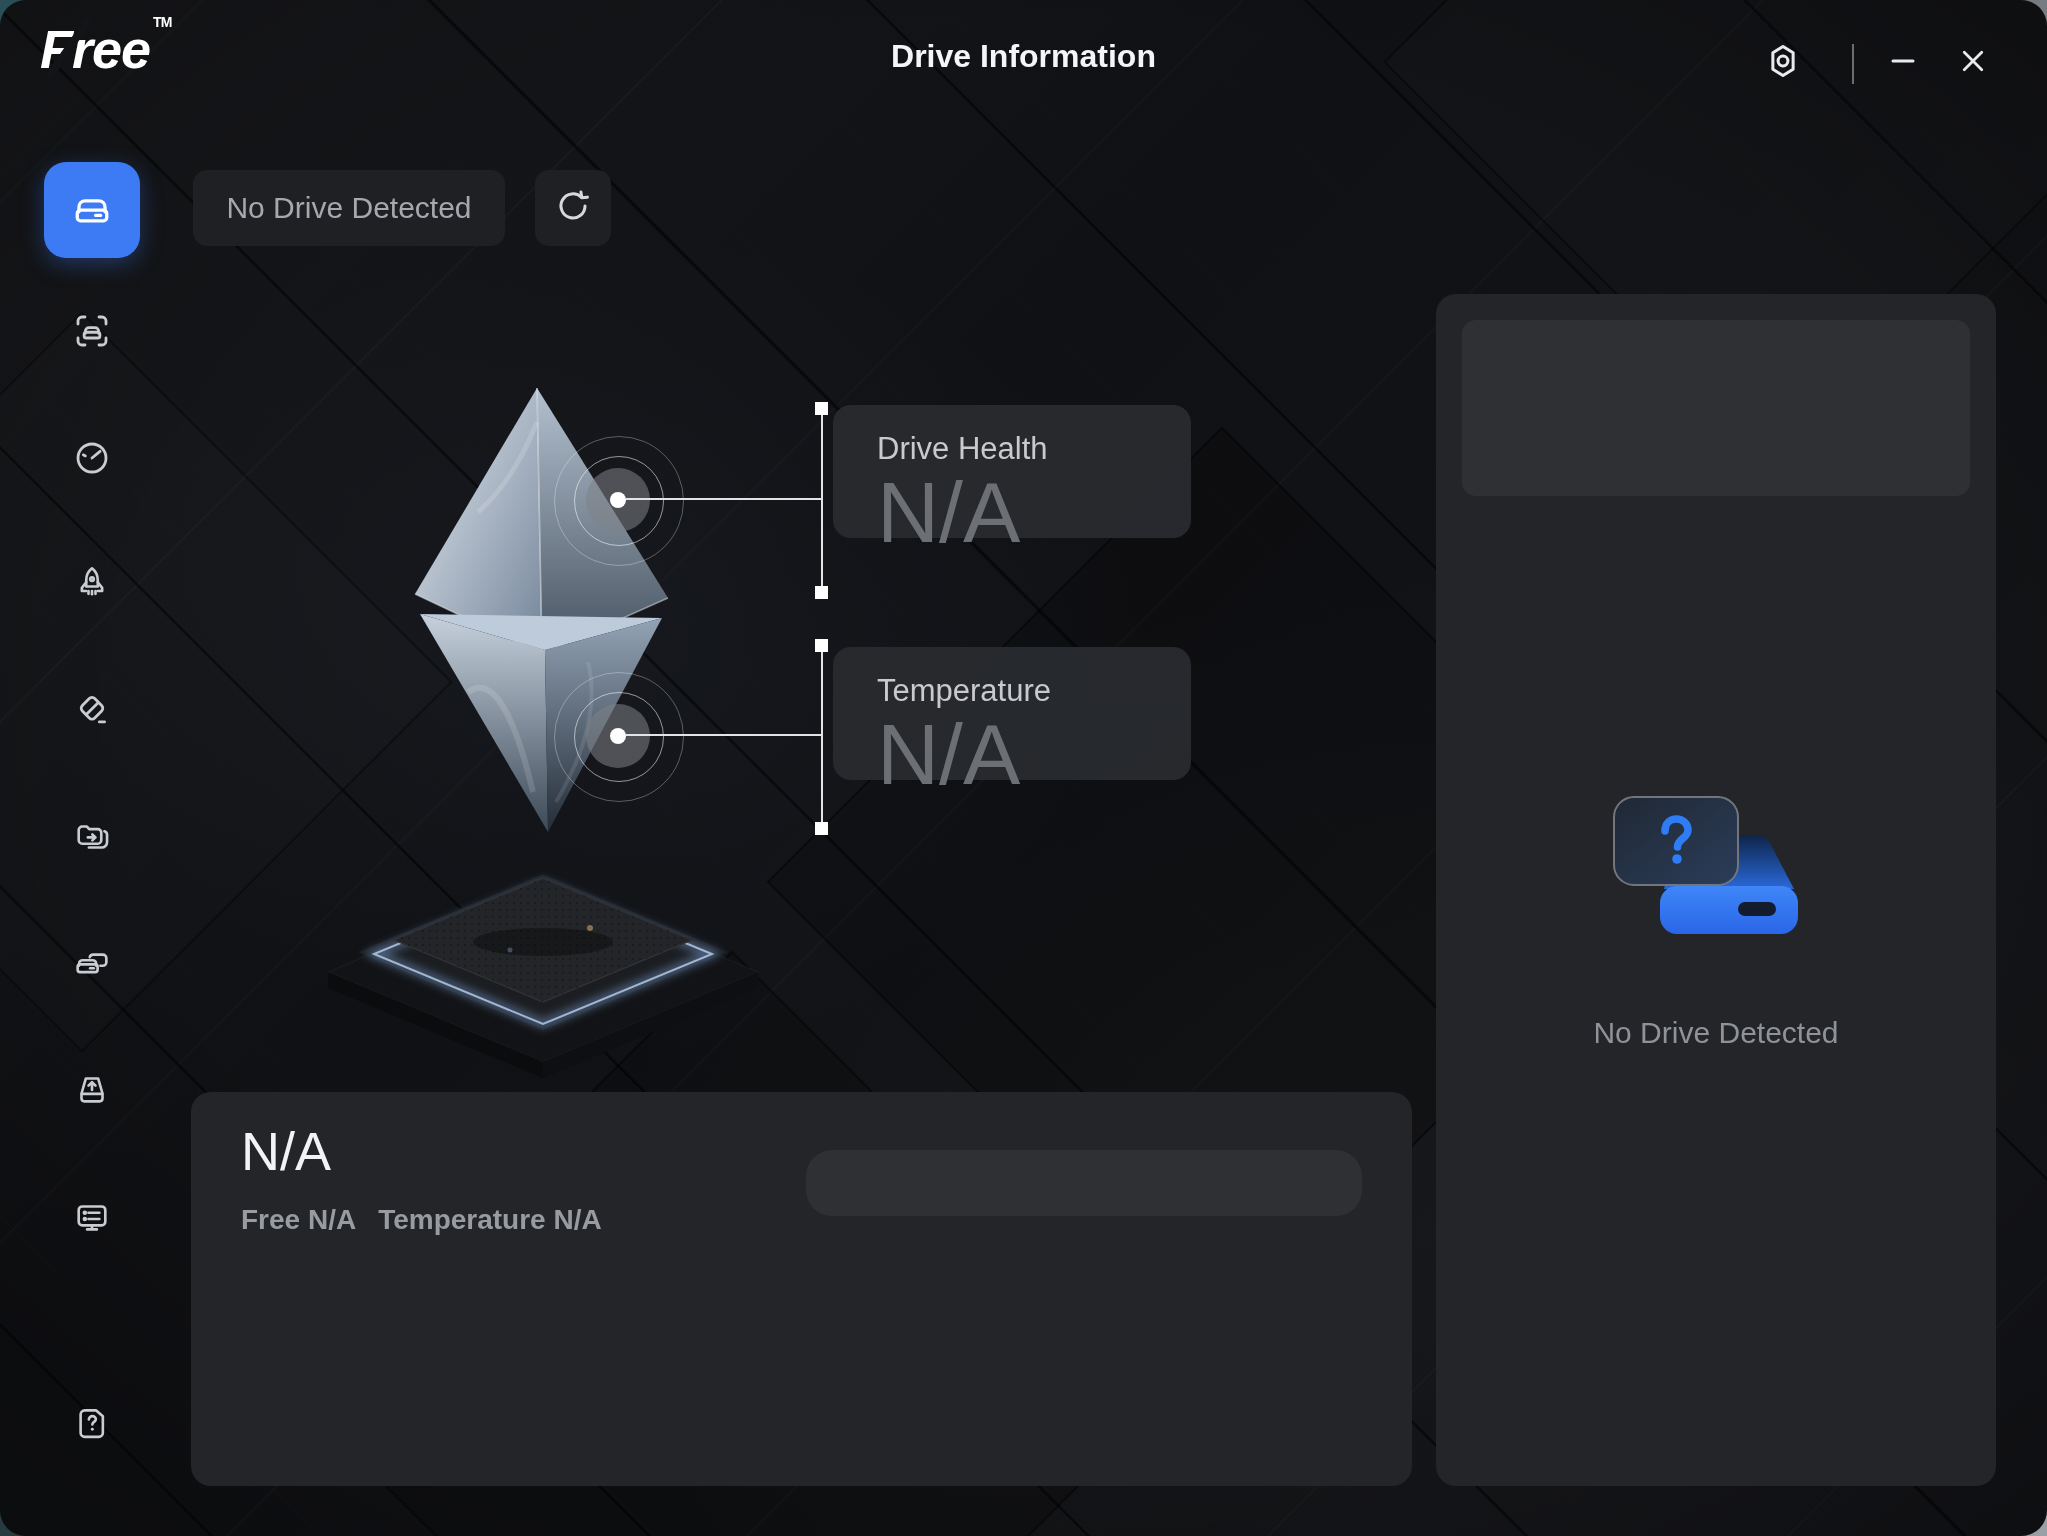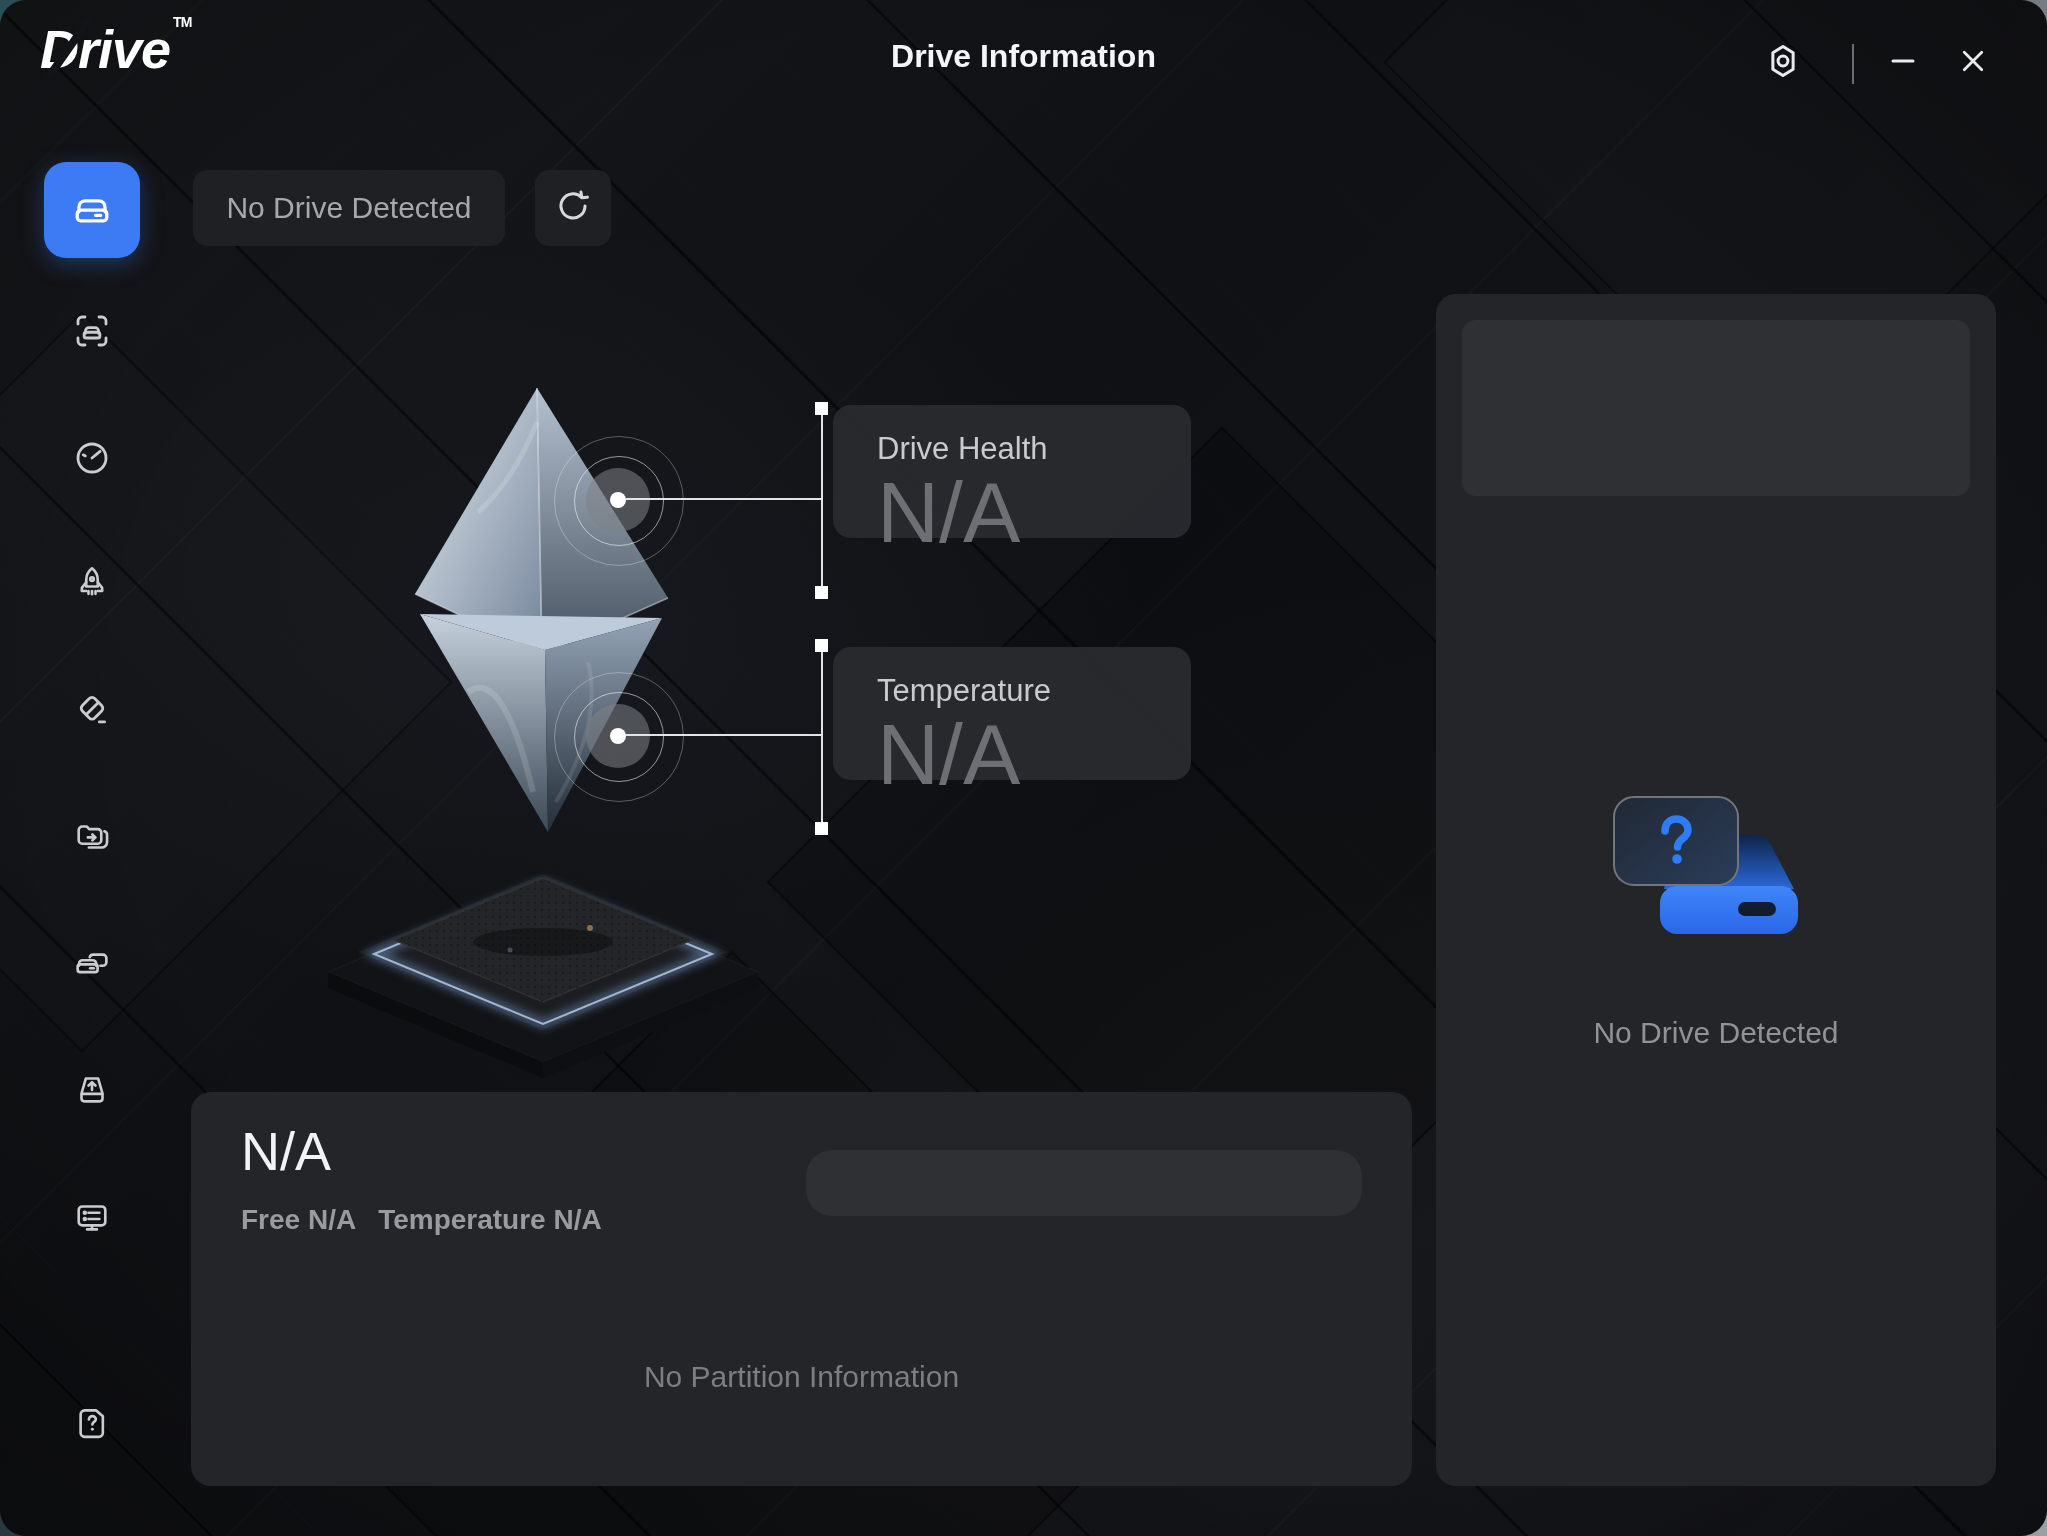--- a/index.html
+++ b/index.html
@@ -85,21 +85,21 @@
 <div class="stage">
   <div class="window">
     <div class="tex"></div>
     <div class="plate" style="left:-180px;top:420px;width:520px;height:520px;"></div>
     <div class="plate" style="left:900px;top:560px;width:640px;height:640px;background:rgba(0,0,0,.18);"></div>
     <div class="plate" style="left:1500px;top:-220px;width:560px;height:560px;"></div>
     <div class="plate" style="left:420px;top:1080px;width:620px;height:620px;background:rgba(0,0,0,.15);"></div>
     <div class="vignette"></div>
 
     <div class="logo">
-      <span class="word"><span>Drive</span><span class="slash"></span><span class="tm">TM</span></span>
+      <span class="word"><span>Free</span><span class="slash"></span><span class="tm">TM</span></span>
     </div>
 
     <div class="title">Drive Information</div>
 
     <div class="winbtn" style="left:1756px;">
       <span>
         <svg width="38" height="38" viewBox="0 0 24 24" fill="none" stroke="#e9eaec" stroke-width="1.9" stroke-linejoin="round">
           <polygon points="12,2.8 18.4,6.8 18.4,17.2 12,21.2 5.6,17.2 5.6,6.8"></polygon>
           <circle cx="12" cy="12" r="3.1"></circle>
         </svg>
@@ -326,21 +326,20 @@
       <div class="lbl">Temperature</div>
       <div class="val">N/A</div>
     </div>
 
     <div class="partition">
       <div class="cap">N/A</div>
       <div class="sub">
         <span>Free N/A</span><span>Temperature N/A</span>
       </div>
       <div class="bar"></div>
-      <div class="empty">No Partition Information</div>
     </div>
 
     <div class="drivepanel">
       <div class="topbox"></div>
       <svg class="illus" viewBox="0 0 224 170">
         <defs>
           <linearGradient id="dTop" x1="0" y1="0" x2="0" y2="1">
             <stop offset="0" stop-color="#0f2449"></stop>
               <stop offset="1" stop-color="#2a69da"></stop>
           </linearGradient>

